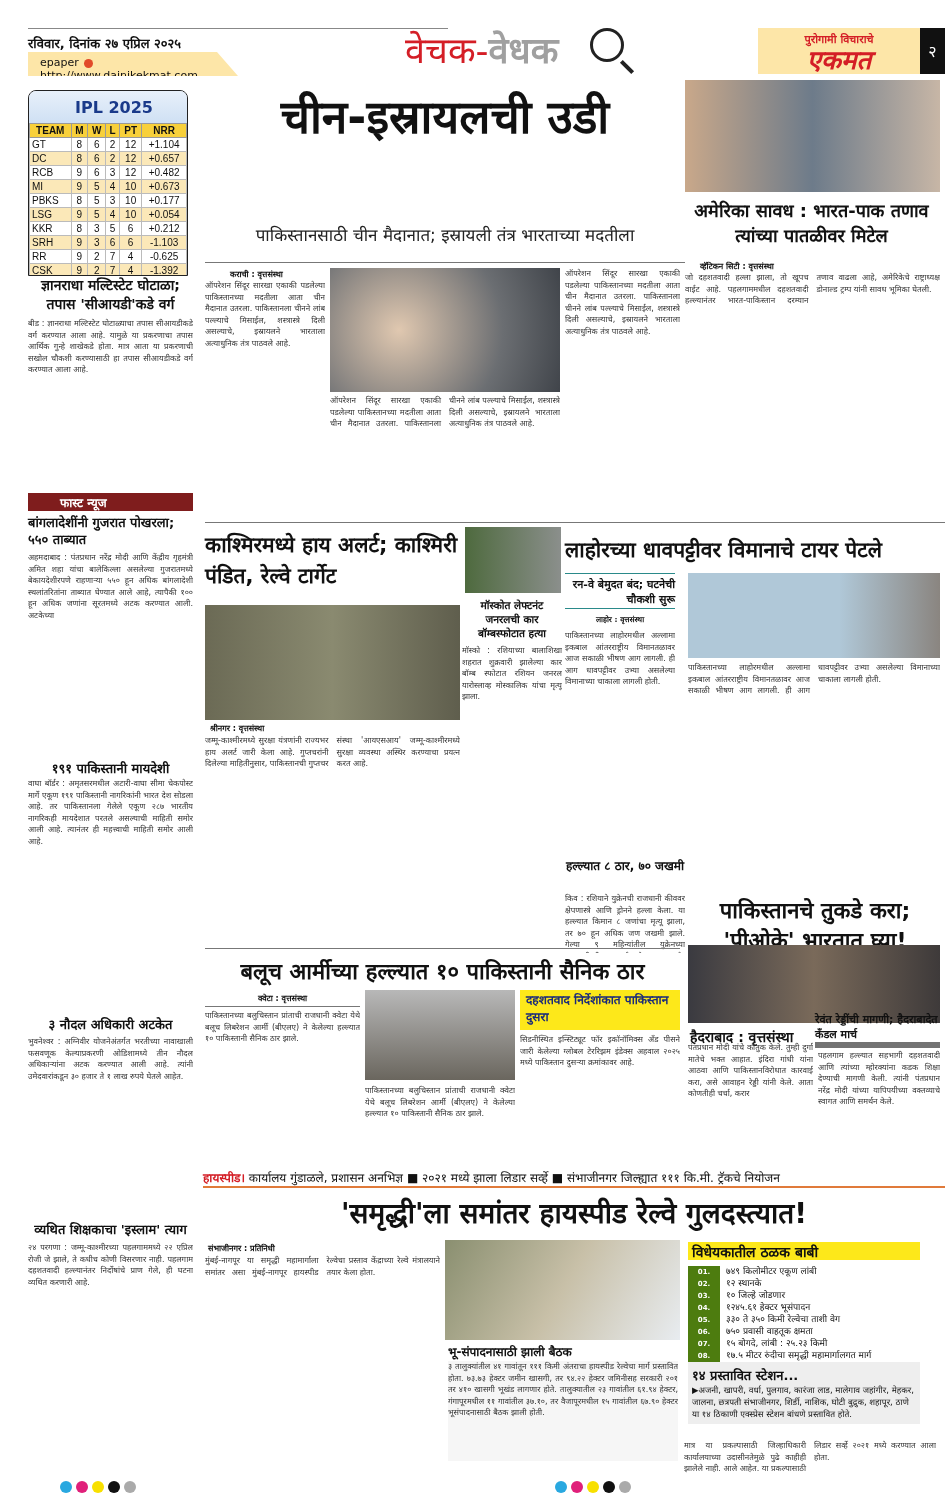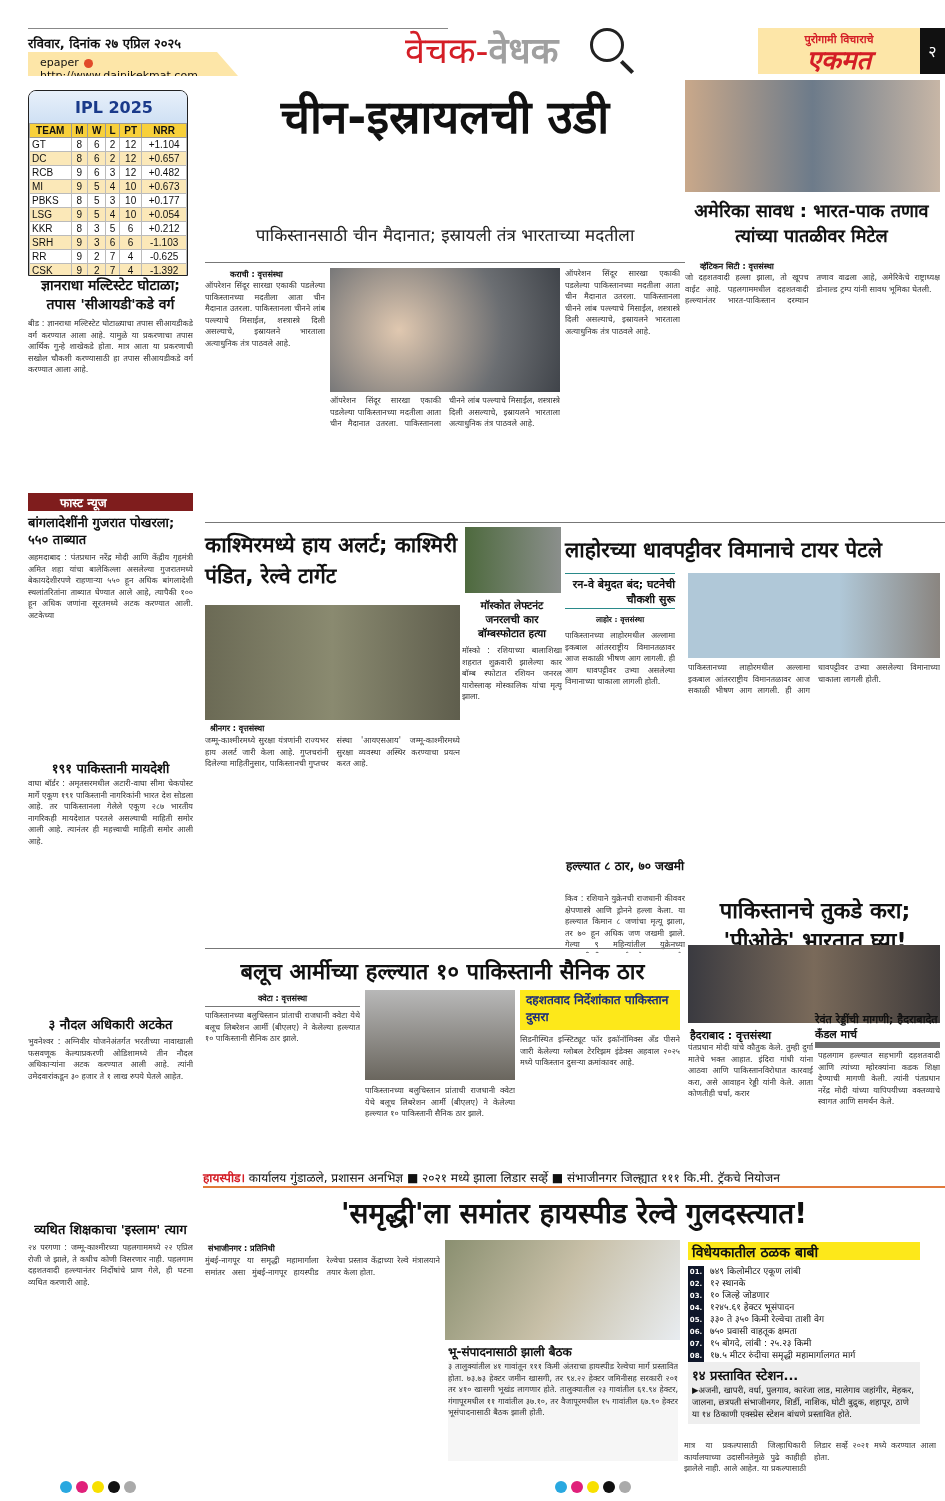--- a/index.html
+++ b/index.html
@@ -39,21 +39,21 @@
 .yellowbox{background:#fde81a}
 .divider{position:absolute;height:1px;background:#777}
 .pok-h{left:690px;top:896px;width:250px;font-size:22px;font-weight:bold;text-align:center;line-height:30px}
 .baluch-h{left:205px;top:955px;width:475px;font-size:22px;font-weight:bold;text-align:center}
 .ticker{left:203px;top:1165px;width:742px;height:23px;font-size:12px;border-bottom:2px solid #e07a3a;padding-top:4px}
 .ticker .tag{color:#d41e26;font-weight:bold}
 .samr-h{left:203px;top:1193px;width:742px;font-size:28px;text-align:center;font-weight:bold}
 .vidh{left:688px;top:1242px;width:232px;height:18px;background:#fde81a;font-size:14px;font-weight:bold;padding:0 0 0 4px}
 .vlist{left:688px;top:1265px;width:232px;list-style:none;font-size:9px}
 .vlist li{height:12px;line-height:12px}
-.vlist li span.n{display:inline-block;width:16px;background:#0f172a;color:#fff;font-size:7px;font-weight:bold;margin-right:6px;text-align:center}
+.vlist li span.n{display:inline-block;width:32px;background:#4d7c0f;color:#fff;font-size:7px;font-weight:bold;margin-right:6px;text-align:center}
 .stn{left:688px;top:1362px;width:232px;background:#eee;padding:4px}
 .stn-h{font-size:13px;font-weight:bold}
 .stn-b{font-size:8.5px;line-height:12px}
 .cmyk{top:1481px;display:flex;gap:4px}
 .cmyk span{width:12px;height:12px;border-radius:50%;display:inline-block}
 </style>
 </head>
 <body>
 
 <div class="topline"></div>
@@ -216,21 +216,21 @@
 <div class="abs" style="left:565px;top:614px;width:110px;text-align:center;font-size:7.5px;font-weight:bold">लाहोर : वृत्तसंस्था</div>
 <div class="abs body-txt" style="left:565px;top:630px;width:110px;height:222px">पाकिस्तानच्या लाहोरमधील अल्लामा इकबाल आंतरराष्ट्रीय विमानतळावर आज सकाळी भीषण आग लागली. ही आग धावपट्टीवर उभ्या असलेल्या विमानाच्या चाकाला लागली होती.</div>
 <div class="abs photo" style="left:688px;top:573px;width:252px;height:85px;background:linear-gradient(90deg,#b0c8d8 60%,#8a8580)"></div>
 <div class="abs body-txt" style="left:688px;top:662px;width:252px;height:170px;column-count:2;column-gap:8px">पाकिस्तानच्या लाहोरमधील अल्लामा इकबाल आंतरराष्ट्रीय विमानतळावर आज सकाळी भीषण आग लागली. ही आग धावपट्टीवर उभ्या असलेल्या विमानाच्या चाकाला लागली होती.</div>
 
 <div class="abs" style="left:565px;top:858px;width:120px;font-size:12px;font-weight:bold;text-align:center;line-height:16px">हल्ल्यात ८ ठार, ७० जखमी</div>
 <div class="abs body-txt" style="left:565px;top:893px;width:120px;height:60px">किव : रशियाने युक्रेनची राजधानी कीववर क्षेपणास्त्रे आणि ड्रोनने हल्ला केला. या हल्ल्यात किमान ८ जणांचा मृत्यू झाला, तर ७० हून अधिक जण जखमी झाले. गेल्या ९ महिन्यांतील युक्रेनच्या राजधानीवरील हा सर्वात मोठा हल्ला आहे.</div>
 
 <div class="abs pok-h">पाकिस्तानचे तुकडे करा; 'पीओके' भारतात घ्या!</div>
 <div class="abs photo" style="left:688px;top:945px;width:252px;height:78px;background:linear-gradient(90deg,#3a3a40,#7a6a5a,#3e3a3a)"></div>
-<div class="abs" style="left:690px;top:1027px;font-size:11px;font-weight:bold">हैदराबाद : वृत्तसंस्था</div>
+<div class="abs" style="left:690px;top:1027px;font-size:14px;font-weight:bold">हैदराबाद : वृत्तसंस्था</div>
 <div class="abs" style="left:815px;top:1012px;width:125px;font-size:11px;font-weight:bold;line-height:15px;border-bottom:6px solid #737373">रेवंत रेड्डींची मागणी; हैदराबादेत कँडल मार्च</div>
 <div class="abs body-txt" style="left:688px;top:1042px;width:125px;height:115px">पंतप्रधान मोदी यांचे कौतुक केले. तुम्ही दुर्गा मातेचे भक्त आहात. इंदिरा गांधी यांना आठवा आणि पाकिस्तानविरोधात कारवाई करा, असे आवाहन रेड्डी यांनी केले. आता कोणतीही चर्चा, करार</div>
 <div class="abs body-txt" style="left:818px;top:1050px;width:122px;height:107px">पहलगाम हल्ल्यात सहभागी दहशतवादी आणि त्यांच्या म्होरक्यांना कडक शिक्षा देण्याची मागणी केली. त्यांनी पंतप्रधान नरेंद्र मोदी यांच्या यापिपयीच्या वक्तव्याचे स्वागत आणि समर्थन केले.</div>
 
 <div class="divider" style="left:205px;top:948px;width:475px"></div>
 <div class="abs baluch-h">बलूच आर्मीच्या हल्ल्यात १० पाकिस्तानी सैनिक ठार</div>
 <div class="abs" style="left:205px;top:992px;width:155px;text-align:center;font-size:8px;font-weight:bold;border-bottom:1px solid #777;padding-bottom:3px">क्वेटा : वृत्तसंस्था</div>
 <div class="abs body-txt" style="left:205px;top:1010px;width:155px;height:145px">पाकिस्तानच्या बलुचिस्तान प्रांताची राजधानी क्वेटा येथे बलूच लिबरेशन आर्मी (बीएलए) ने केलेल्या हल्ल्यात १० पाकिस्तानी सैनिक ठार झाले.</div>
 <div class="abs photo" style="left:365px;top:990px;width:150px;height:90px;background:linear-gradient(#b8b8b8,#6a665e)"></div>
 <div class="abs body-txt" style="left:365px;top:1085px;width:150px;height:70px">पाकिस्तानच्या बलुचिस्तान प्रांताची राजधानी क्वेटा येथे बलूच लिबरेशन आर्मी (बीएलए) ने केलेल्या हल्ल्यात १० पाकिस्तानी सैनिक ठार झाले.</div>

